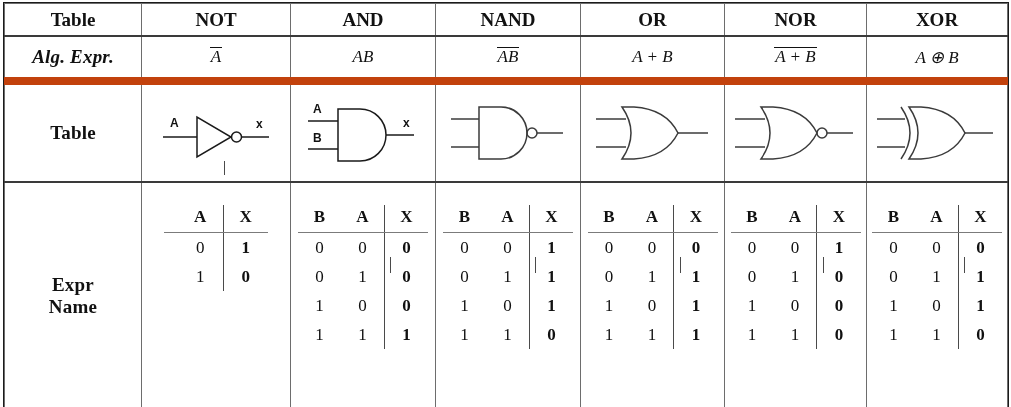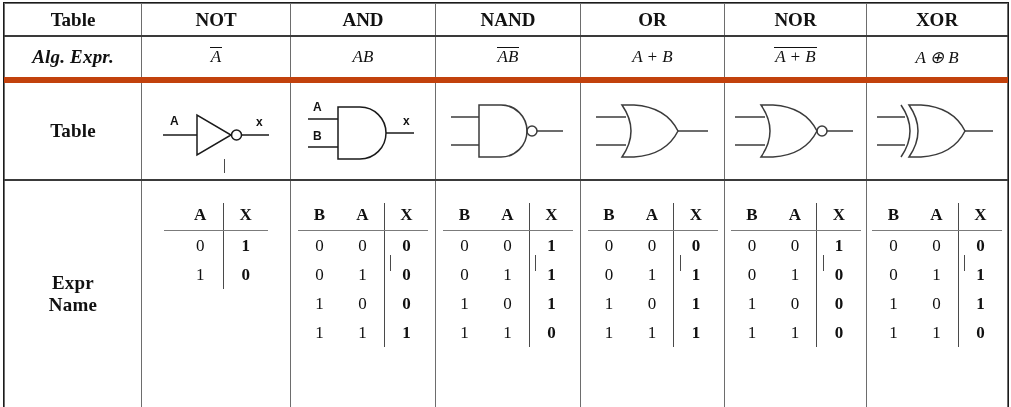--- a/index.html
+++ b/index.html
@@ -52,21 +52,21 @@
     font-size: 19px;
     margin-top: 42px;
   }
   
   tr.head td, tr.head th {
     border-bottom: 2px solid #3a3a3a;
     height: 31px;
   }
   tr.alg td {
     height: 40px;
-    border-bottom: 6px solid #c2410c;
+    border-bottom: 8px solid #c2410c;
   }
   tr.sym td {
     height: 96px;
     border-bottom: 2px solid #3a3a3a;
   }
   tr.tt td {
     height: 226px;
     vertical-align: top;
   }
 

